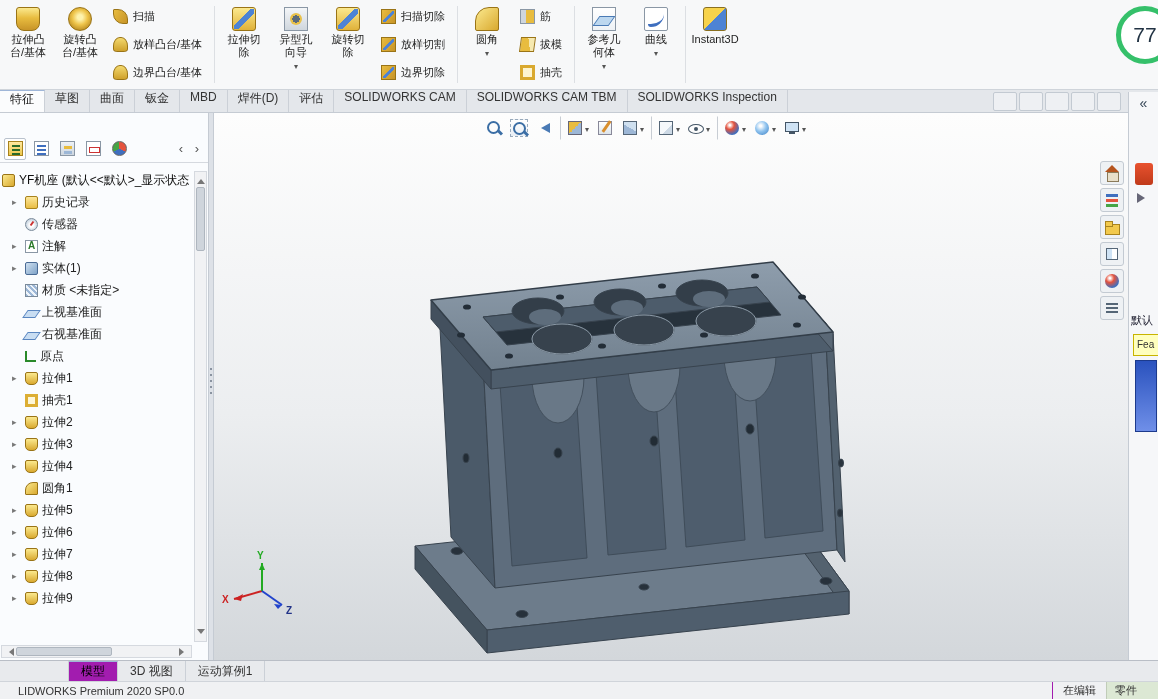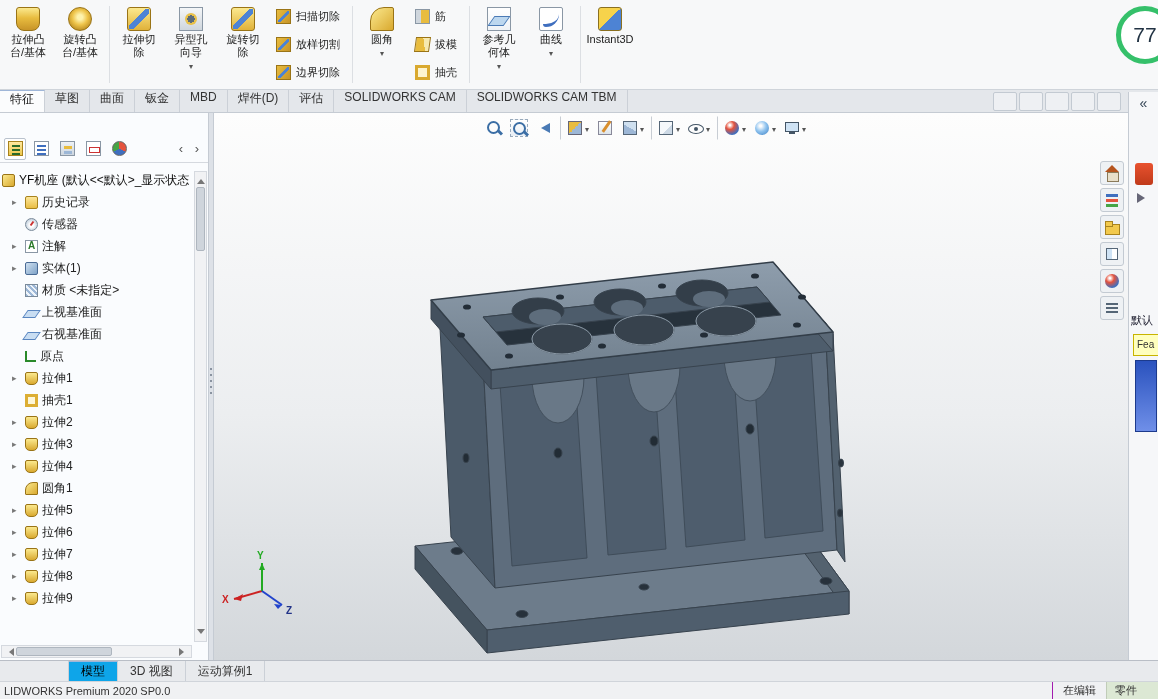--- a/index.html
+++ b/index.html
@@ -168,44 +168,58 @@
   .re-default{display:block;margin:110px 0 0 2px;font-size:11px;color:#223;white-space:nowrap;overflow:hidden}
   .re-fea{display:block;margin:6px 0 0 4px;width:26px;height:22px;background:#ffffbe;border:1px solid #c8b400;font-size:10px;color:#333;padding:4px 0 0 3px;overflow:hidden}
   .re-blue{display:block;margin:4px 0 0 6px;width:22px;height:72px;background:linear-gradient(180deg,#2a52be,#6f8fe8);border:1px solid #1c3a8c}
 
   
   .doctabs{position:absolute;left:0;top:660px;width:1158px;height:21px;background:#e8eaed;border-top:1px solid #b9bec6;display:flex;align-items:stretch}
   .dnav{display:flex;align-items:center;padding:0 3px;gap:2px;border-right:1px solid #cbd0d7}
   .dnavbtn{width:14px;height:14px;position:relative;cursor:pointer}
   .dnavbtn::before{content:"";position:absolute;top:3px;border:4px solid transparent}
   .dtab{display:flex;align-items:center;padding:0 12px;border-right:1px solid #cbd0d7;color:#333;cursor:pointer}
-  .dtab.active{background:#0ea5e9;border-top:1px solid #9fb6d8;color:#000}
+  .dtab.active{background:#a21caf;border-top:1px solid #9fb6d8;color:#000}
   .statusbar{position:absolute;left:0;top:681px;width:1158px;height:18px;background:#f0f1f3;border-top:1px solid #d0d4da;
     display:flex;align-items:center;font-size:11px;color:#333}
-  .status-left{padding-left:4px;white-space:nowrap}
+  .status-left{padding-left:18px;white-space:nowrap}
   .status-right{margin-left:auto;display:flex;align-items:center;height:100%}
   .status-edit{padding:0 10px;border-left:1px solid #a21caf;height:100%;display:flex;align-items:center}
   .status-doc{padding:0 14px 0 8px;background:#dce8d4;border-left:1px solid #c0ccb8;height:100%;display:flex;align-items:center;min-width:52px}
 </style>
 </head>
 <body>
 
 <div class="ribbon">
   <div class="rgroup">
     <button class="bigbtn">
       <span class="ric" data-icon="extrude-boss"></span>
       <span>拉伸凸</span>
       <span>台/基体</span>
     </button>
     <button class="bigbtn">
       <span class="ric" data-icon="revolve-boss"></span>
       <span>旋转凸</span>
       <span>台/基体</span>
     </button>
   </div>
+  <div class="rstack">
+    <button class="smallbtn">
+        <span class="sic" data-icon="sweep"></span>
+        <span>扫描</span>
+      </button>
+    <button class="smallbtn">
+        <span class="sic" data-icon="loft-boss"></span>
+        <span>放样凸台/基体</span>
+      </button>
+    <button class="smallbtn">
+        <span class="sic" data-icon="boundary-boss"></span>
+        <span>边界凸台/基体</span>
+      </button>
+  </div>
   <div class="vsep"></div>
   <button class="bigbtn">
     <span class="ric" data-icon="extrude-cut"></span>
     <span>拉伸切</span>
     <span>除</span>
   </button>
   <button class="bigbtn">
     <span class="ric" data-icon="hole-wizard"></span>
     <span>异型孔</span>
     <span>向导</span>
@@ -294,20 +308,23 @@
         <span>焊件(D)</span>
       </div>
       <div class="rtab">
         <span>评估</span>
       </div>
       <div class="rtab">
         <span>SOLIDWORKS CAM</span>
       </div>
       <div class="rtab">
         <span>SOLIDWORKS CAM TBM</span>
+      </div>
+      <div class="rtab">
+        <span>SOLIDWORKS Inspection</span>
       </div>
     </div>
   <div class="tabfill"></div>
   <div style="display:flex;align-items:center;margin-right:36px">
       <span class="dwbtn"></span>
       <span class="dwbtn"></span>
       <span class="dwbtn"></span>
       <span class="dwbtn"></span>
       <span class="dwbtn"></span>
     </div>

